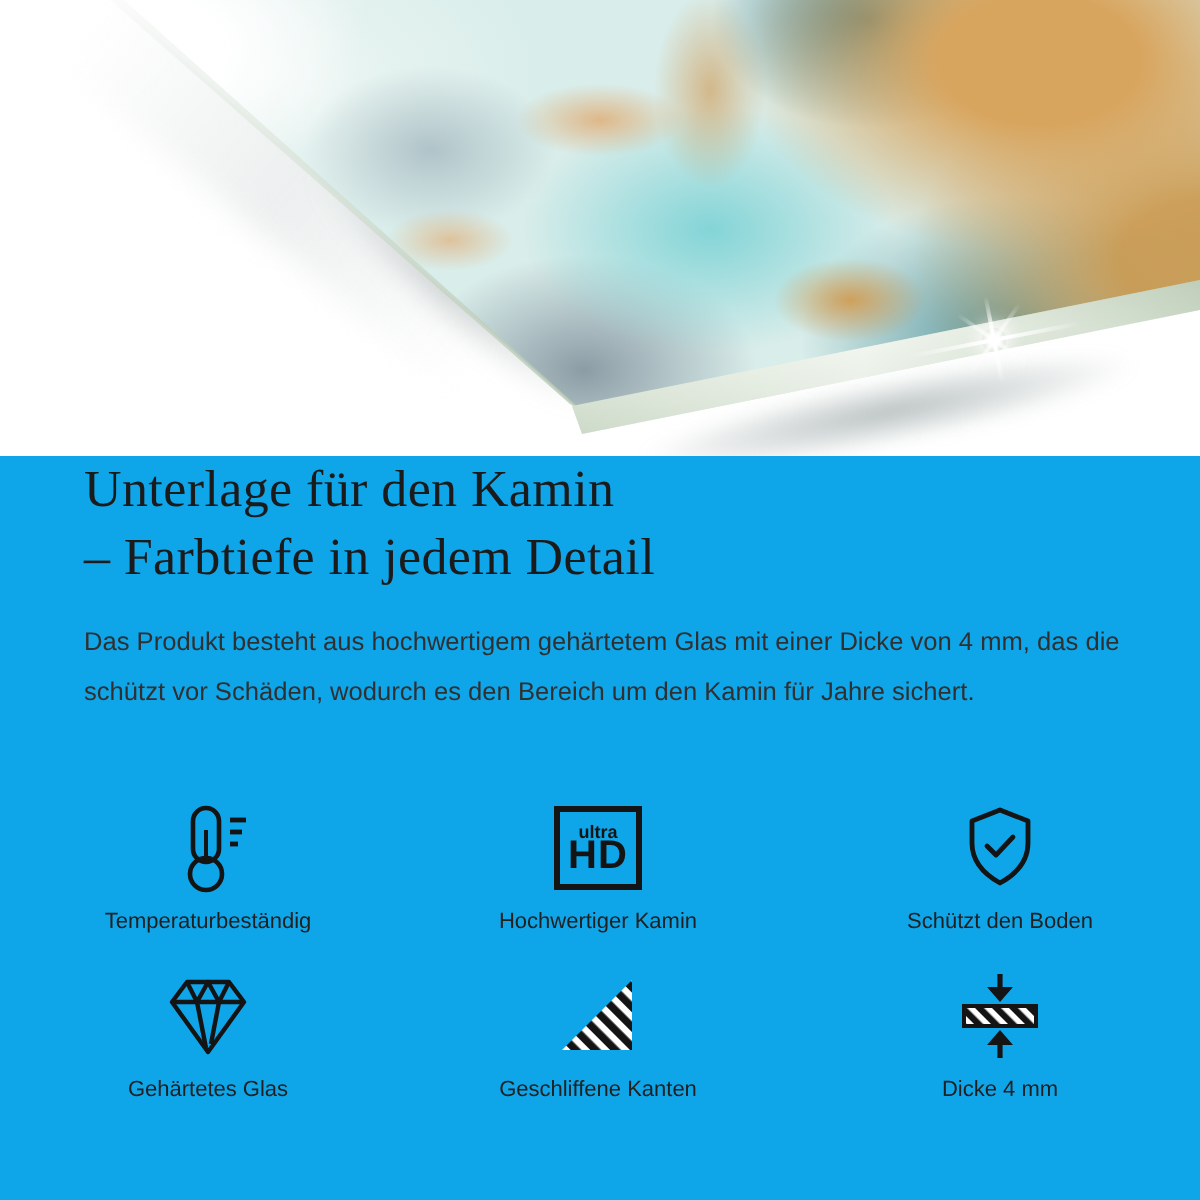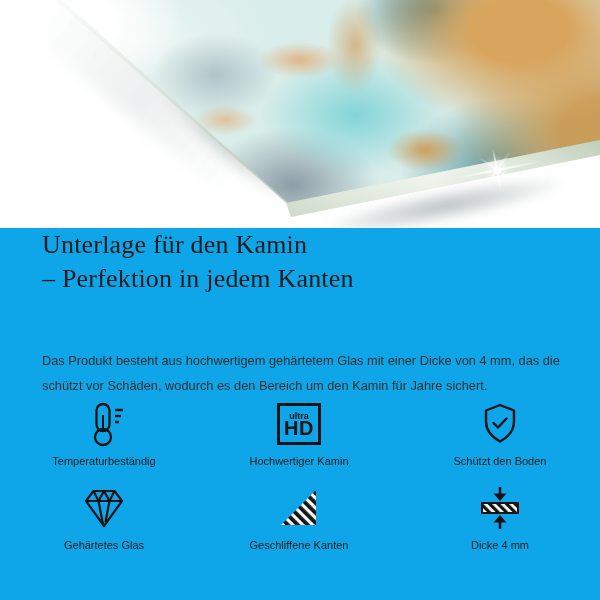--- a/index.html
+++ b/index.html
@@ -64,21 +64,21 @@
   .core{width:12px;height:12px;left:-6px;top:-6px;border-radius:50%;
     background:radial-gradient(circle,#fff 25%,rgba(255,255,255,0.55) 50%,rgba(255,255,255,0) 75%);
     box-shadow:0 0 9px 2px rgba(255,255,255,0.95);}
 
   
   .title{
     position:absolute;left:42px;top:228px;margin:0;
     font-family:"Liberation Serif","DejaVu Serif",serif;font-weight:400;
     font-size:26px;line-height:34px;color:#1b1b1b;letter-spacing:0.2px;
   }
-  .desc{position:absolute;left:42px;top:309px;font-size:12.8px;line-height:24.5px;color:#303030;margin-top:40px;}
+  .desc{position:absolute;left:42px;top:309px;font-size:12.8px;line-height:24.5px;color:#303030;}
   .desc div{white-space:nowrap;}
 
   
   .feature{position:absolute;width:176px;text-align:center;}
   .icon-box{height:48px;display:flex;align-items:center;justify-content:center;}
   .feature .label{display:block;margin-top:7px;font-size:11px;color:#212121;}
   .f-r1{top:400px;} .f-r2{top:484px;}
   .f-c1{left:16px;text-align:center;} .f-c2{left:211px;} .f-c3{left:412px;}
 
   .hd-box{width:38px;height:36px;border:3px solid #141414;display:flex;flex-direction:column;
@@ -103,21 +103,21 @@
       <span class="ray1"></span>
         <span class="ray2"></span>
       <span class="ray3"></span>
         <span class="ray4"></span>
       <span class="core"></span>
     </div>
   </div>
 
   <h1 class="title">
     <span>Unterlage für den Kamin</span><br>
-    <span>– Perfektion in jedem Kanten</span>
+    <span>– Farbtiefe in jedem Detail</span>
   </h1>
 
   <div class="desc">
     <div>Das Produkt besteht aus hochwertigem gehärtetem Glas mit einer Dicke von 4 mm, das die</div>
     <div>schützt vor Schäden, wodurch es den Bereich um den Kamin für Jahre sichert.</div>
   </div>
 
   <div class="feature f-r1 f-c1">
     <div class="icon-box">
       <svg class="ic" width="46" height="46" viewBox="0 0 46 46" fill="none" stroke="#141414" stroke-width="2.3">

